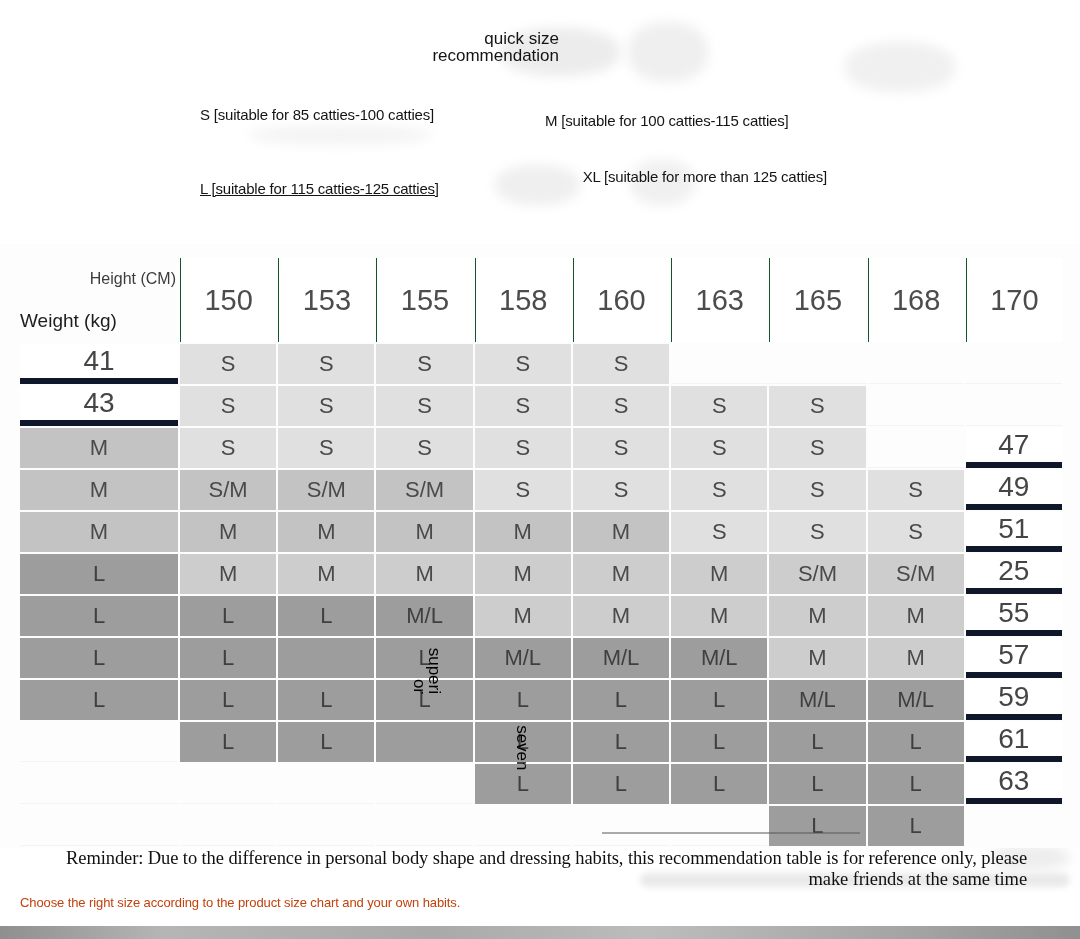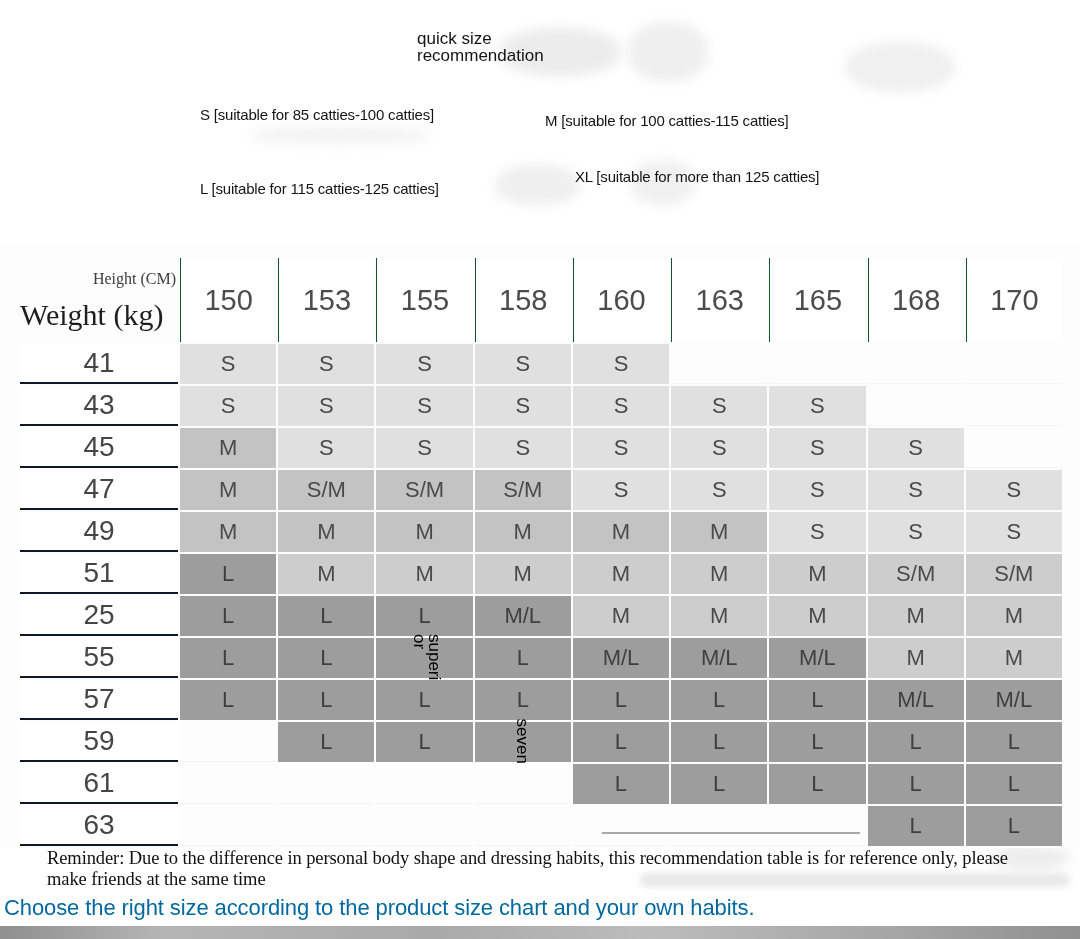--- a/index.html
+++ b/index.html
@@ -1,48 +1,48 @@
 <!DOCTYPE html>
 <html><head>
 <meta charset="utf-8">
 <style>
   html,body{margin:0;padding:0;background:#fff;}
   .canvas{position:relative;width:1080px;height:939px;background:#ffffff;overflow:hidden;
-          font-family:"Liberation Sans","DejaVu Sans",sans-serif;color:#111;}
+          font-family:"Liberation Sans","DejaVu Sans",sans-serif;color:#111;text-align:right;}
   .blob{position:absolute;filter:blur(6px);border-radius:45%;}
   .title{position:absolute;left:417px;top:31px;width:142px;font-size:17px;line-height:16.5px;color:#141414;}
   .legend-item{position:absolute;font-size:15px;line-height:18px;color:#141414;letter-spacing:-0.2px;}
   .legend-s{left:200px;top:106px;}
   .legend-m{left:545px;top:112px;}
-  .legend-l{left:200px;top:180px;}
+  .legend-l{left:200px;top:180px;text-decoration:underline;}
   .legend-xl{left:575px;top:168px;width:252px;}
   .table-band{position:absolute;left:0;top:244px;width:1080px;height:604px;background:#fdfdfd;}
   .grid{position:absolute;left:20px;top:258px;width:1042px;height:588px;display:grid;
         grid-template-columns:158px repeat(9,1fr);grid-template-rows:84px repeat(12,1fr);gap:2px;}
-  .corner{position:relative;background:transparent;font-family:Liberation Serif, serif;}
+  .corner{position:relative;background:transparent;}
   .corner-h{position:absolute;top:12px;right:2px;font-size:16px;color:#3c3c3c;}
-  .corner-w{position:absolute;bottom:10px;left:0px;font-size:30px;color:#1e1e1e;}
+  .corner-w{position:absolute;bottom:10px;left:0px;font-size:19px;color:#1e1e1e;}
   .h-cell{display:flex;align-items:center;justify-content:center;font-size:29px;color:#4c4c4c;
           border-left:1px solid #14532d;background:#fff;}
   .w-cell{display:flex;align-items:center;justify-content:center;font-size:28px;color:#454545;
-          background:#fff;border-bottom:2px solid #0f172a;}
+          background:#fff;border-bottom:6px solid #0f172a;}
   .cell{display:flex;align-items:center;justify-content:center;font-size:22px;color:#4a4a4a;}
   .cell-l{background:#e0e0e0;}
   .cell-m{background:#c3c3c3;}
   .cell-ml{background:#cdcdcd;}
   .cell-d{background:#9d9d9d;color:#3f3f3f;}
   .cell-e{background:transparent;border-bottom:1px solid #f4f4f4;}
   .wm{position:absolute;font-size:17px;line-height:15px;color:#000;transform:rotate(90deg);}
   .wm span{display:block;}
   .wm1{left:397px;top:649px;width:60px;}
   .wm2{left:496px;top:737px;width:52px;}
   .edge-line{position:absolute;left:602px;top:832px;width:258px;height:2px;background:#555;opacity:.5;}
   .footer-reminder{position:absolute;left:47px;top:848px;width:980px;font-size:18.5px;line-height:21px;
                    color:#101010;letter-spacing:-0.1px;font-family:Liberation Serif, serif;}
-  .footer-choose{position:absolute;left:4px;top:895px;font-size:22px;color:#0369a1;letter-spacing:-0.1px;}
+  .footer-choose{position:absolute;left:20px;top:895px;font-size:13px;color:#c2410c;letter-spacing:-0.1px;}
   .bottom-bar{position:absolute;left:0;top:926px;width:1080px;height:13px;
               background:linear-gradient(90deg,#8f8f8f,#b5b5b5 15%,#a9a9a9 40%,#bcbcbc 60%,#a3a3a3 85%,#909090);}
   .footer-noise{position:absolute;left:640px;top:873px;width:430px;height:14px;background:#e9e9e9;
                 filter:blur(3px);border-radius:8px;}
 </style>
 </head>
 <body>
 
 <div class="canvas">
 
@@ -90,21 +90,20 @@
       <div class="w-cell">43</div>
       <div class="cell cell-l">S</div>
       <div class="cell cell-l">S</div>
       <div class="cell cell-l">S</div>
       <div class="cell cell-l">S</div>
       <div class="cell cell-l">S</div>
       <div class="cell cell-l">S</div>
       <div class="cell cell-l">S</div>
       <div class="cell cell-e"></div>
       <div class="cell cell-e"></div>
-      <div class="w-cell">45</div>
       <div class="cell cell-m">M</div>
       <div class="cell cell-l">S</div>
       <div class="cell cell-l">S</div>
       <div class="cell cell-l">S</div>
       <div class="cell cell-l">S</div>
       <div class="cell cell-l">S</div>
       <div class="cell cell-l">S</div>
       <div class="cell cell-l">S</div>
       <div class="cell cell-e"></div>
       <div class="w-cell">47</div>

